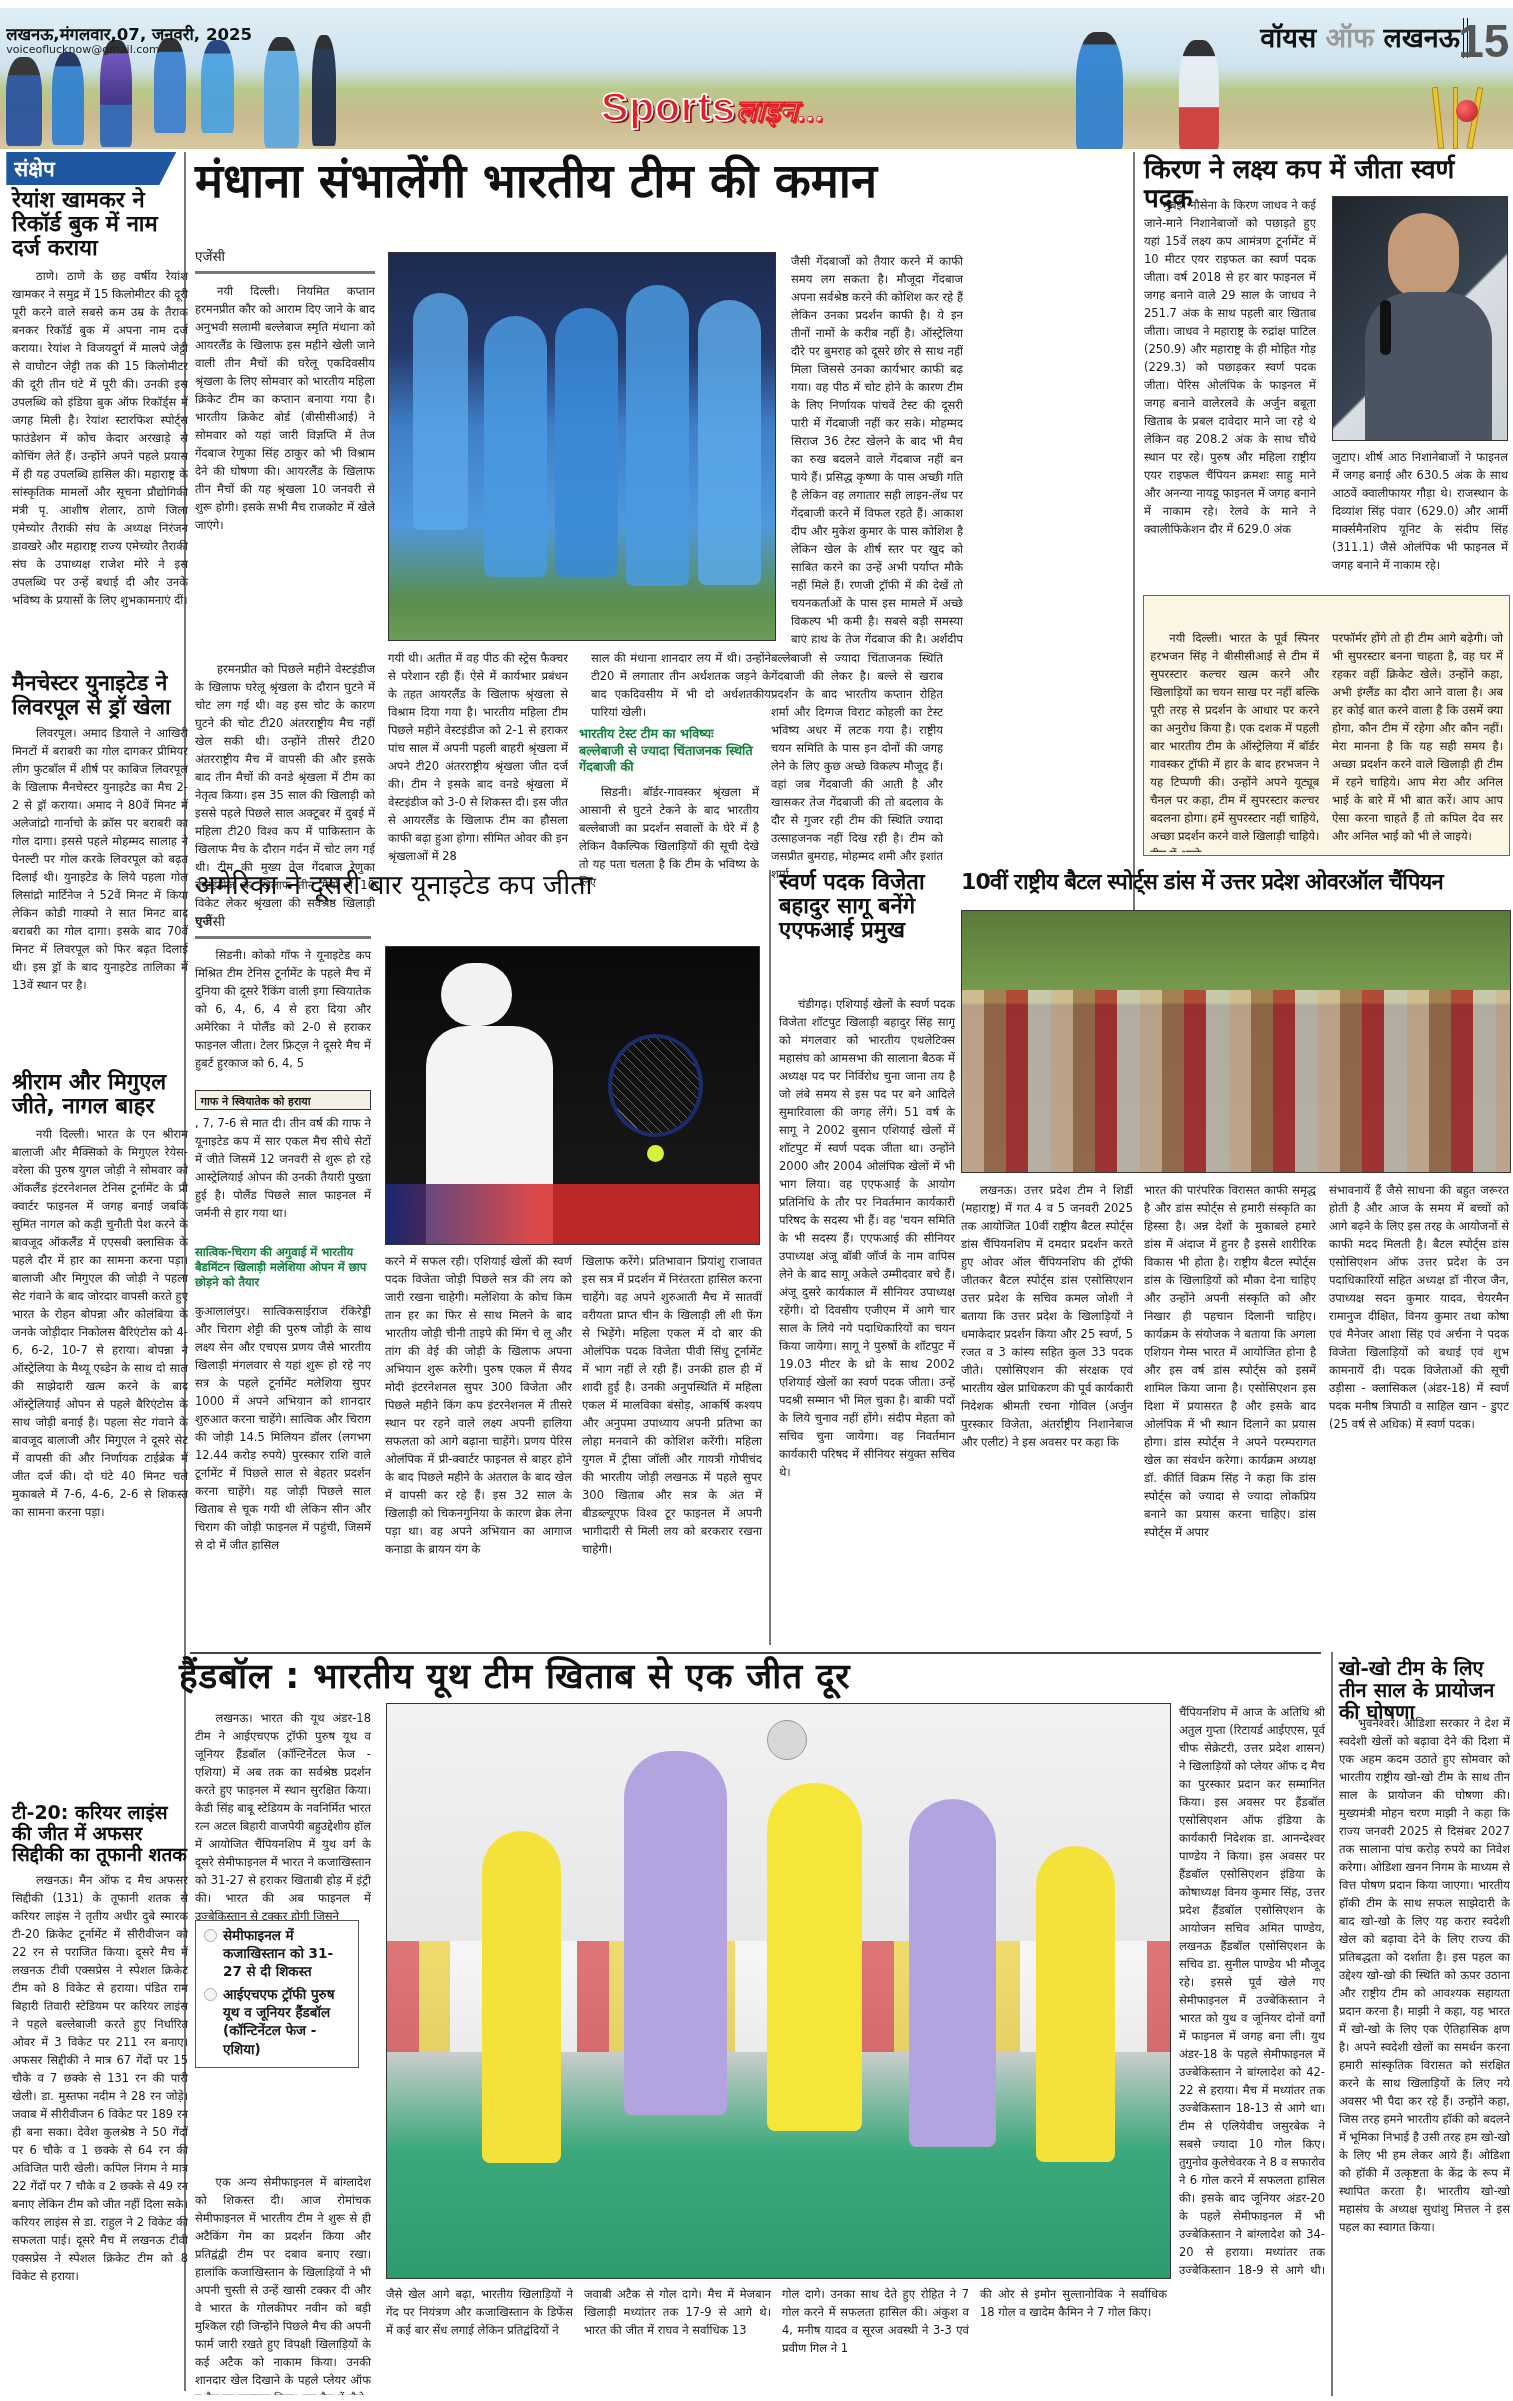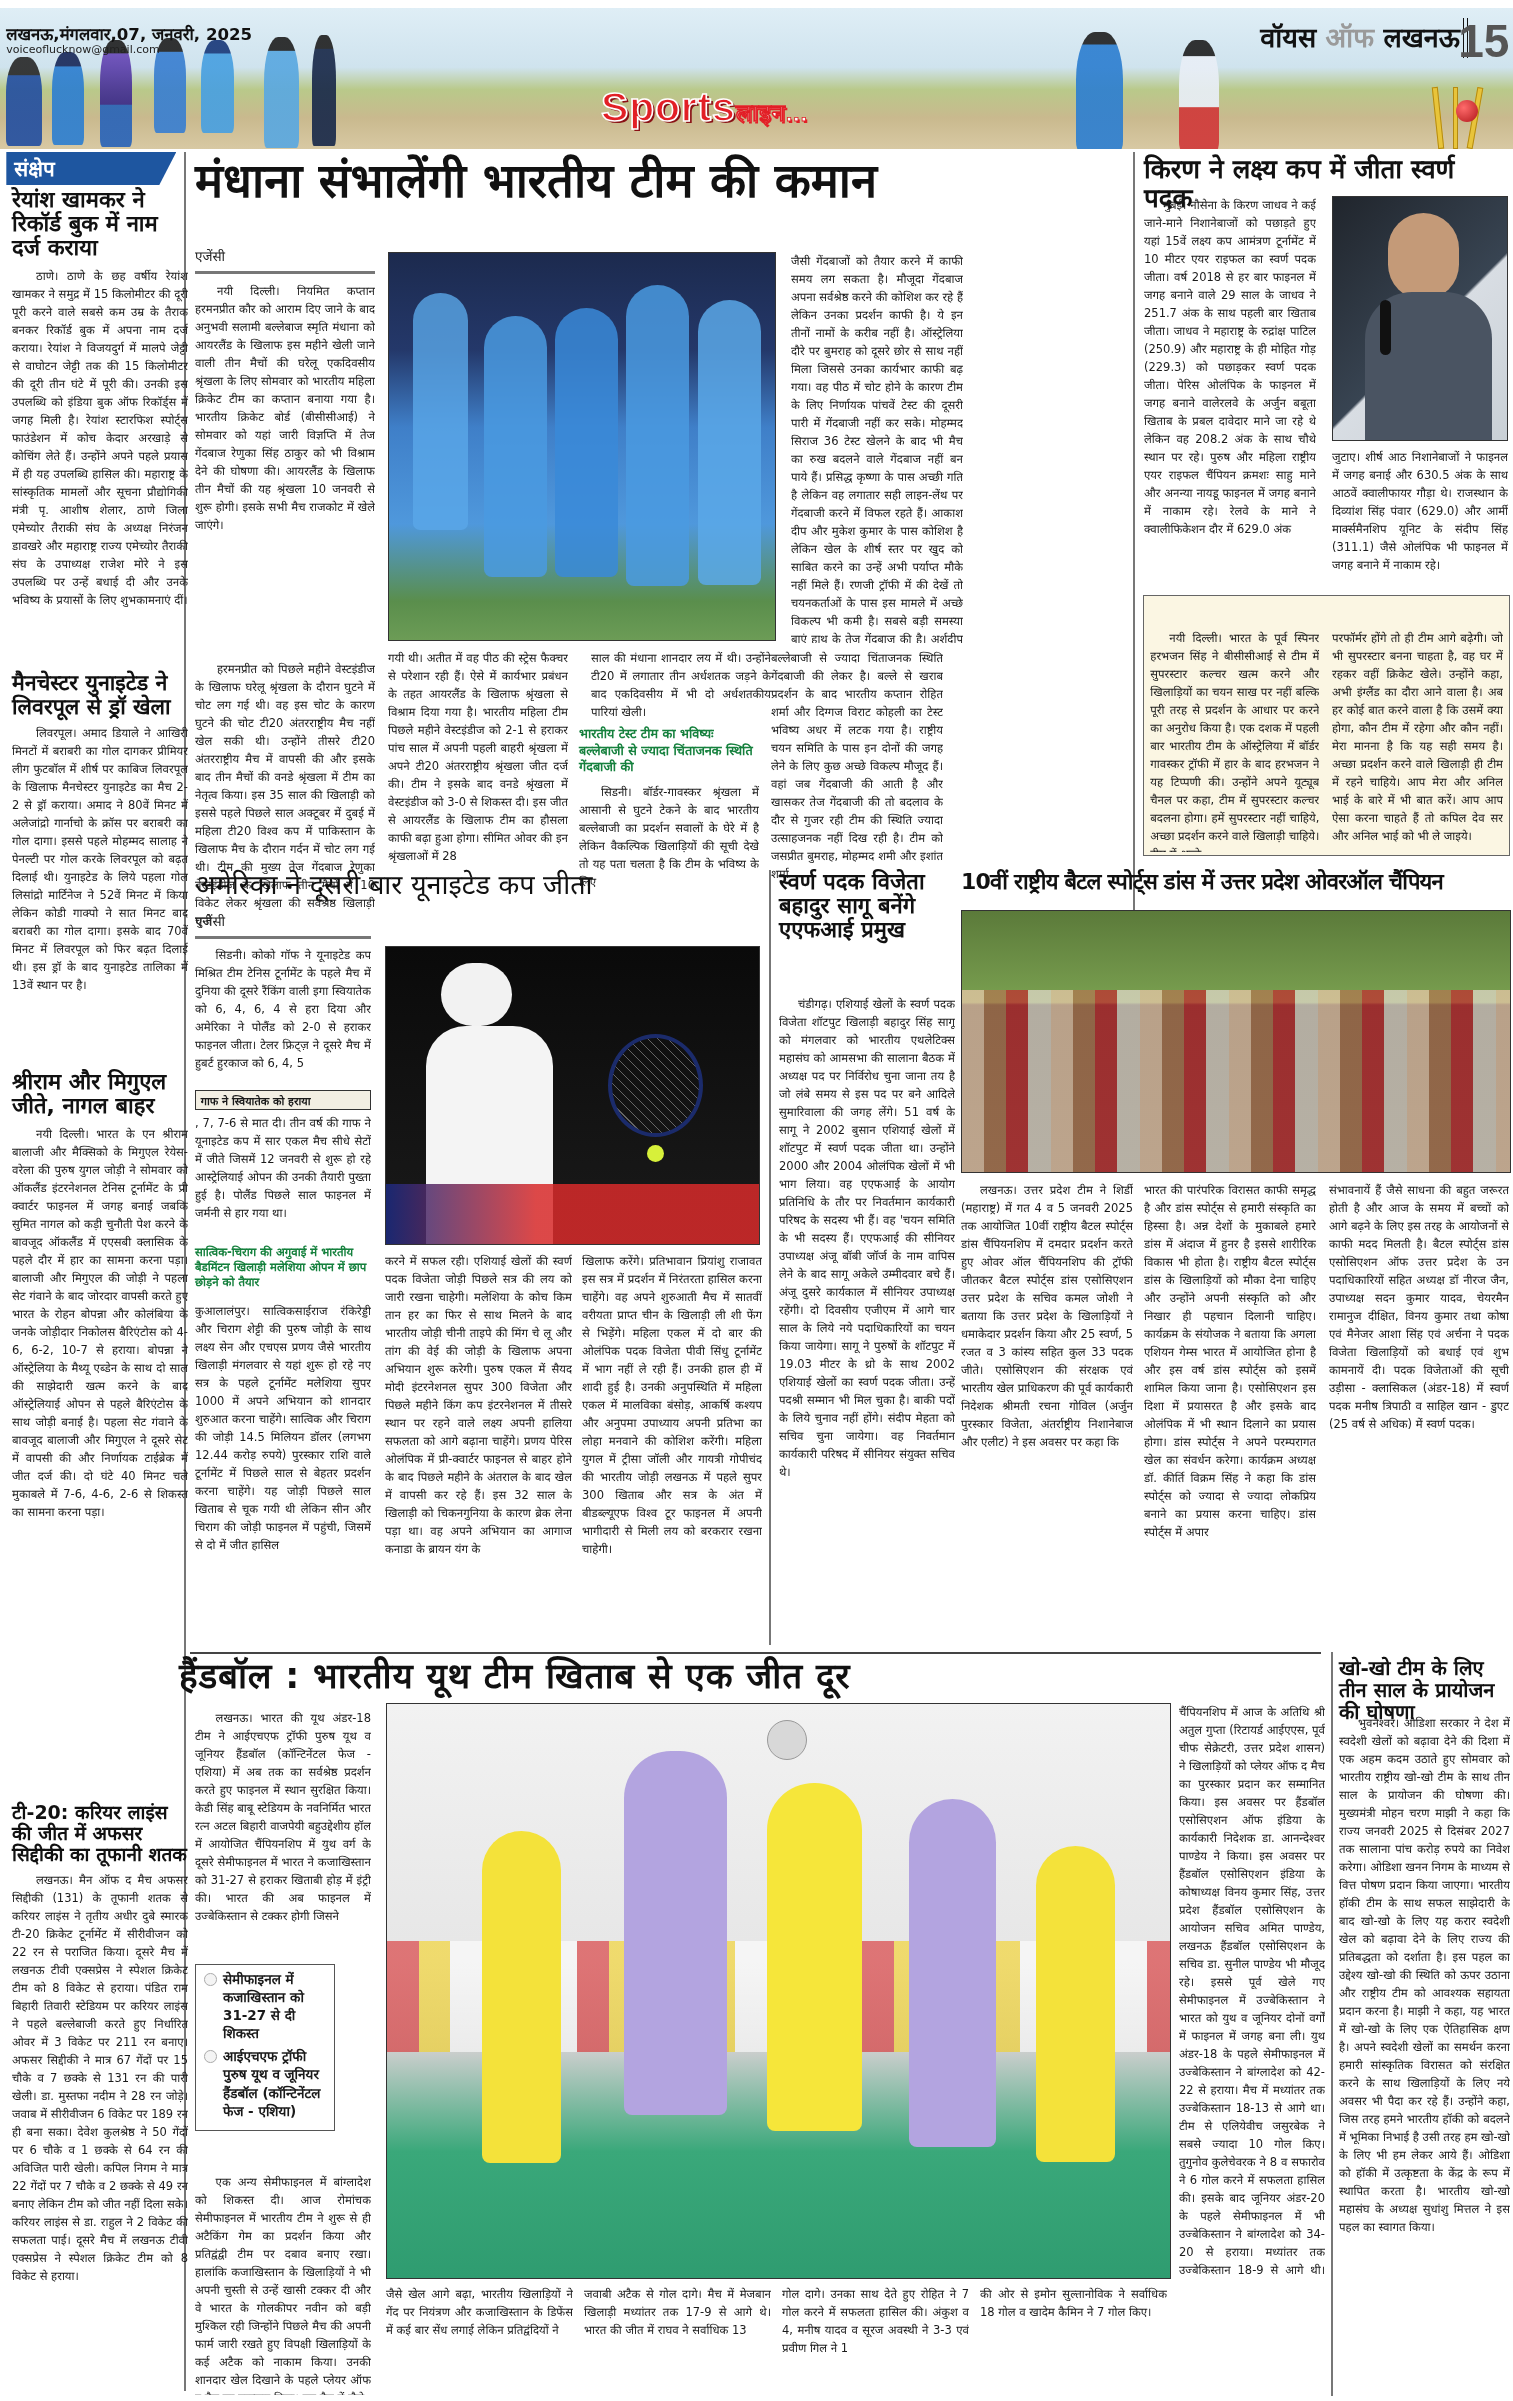--- a/index.html
+++ b/index.html
@@ -7,21 +7,21 @@
   .abs { position: absolute; }
   
   .masthead { left: 0; top: 8px; width: 1514px; height: 141px; background: linear-gradient(180deg, #dfeef6 0%, #cfe3ee 42%, #b9c98a 58%, #c9b98e 78%, #d8c9a3 100%); overflow: hidden; }
   .mast-date { left: 6.3px; top: 14.2px; font-size: 16.6px; font-weight: bold; color: #111; }
   .mast-email { left: 6.3px; top: 35px; font-size: 11px; color: #222; }
   .mast-brand { right: 54px; top: 9.5px; font-size: 27px; font-weight: bold; color: #111; font-family: "DejaVu Serif", serif; }
   .mast-brand .of { color: #9a9a9a; }
   .mast-sep { right: 46px; top: 9.5px; width: 4.7px; height: 40px; border-left: 1.6px solid #111; border-right: 1.6px solid #111; }
   .mast-page { right: 4.7px; top: 6.3px; font-size: 46px; font-weight: bold; color: #555; font-family: "Liberation Sans", sans-serif; }
   .sports-logo { left: 601px; top: 76px; font-size: 41px; font-weight: bold; color: #e21f26; font-family: "Liberation Sans", sans-serif; -webkit-text-stroke: 1.6px #fff; text-shadow: 2.4px 2.4px 0 #8a1014; letter-spacing: 0.8px; }
-  .sports-logo .hi { color: #fff; -webkit-text-stroke: 0.8px #e21f26; font-size: 24px; text-shadow: 1.6px 1.6px 0 #e21f26; }
+  .sports-logo .hi { color: #fff; -webkit-text-stroke: 0.8px #e21f26; font-size: 30px; text-shadow: 1.6px 1.6px 0 #e21f26; font-style: italic; }
   .athlete { border-radius: 40% 40% 8% 8%; opacity: 0.92; }
   .stumps { right: 28.5px; top: 71px; width: 55px; height: 70px; }
   .stump { position: absolute; bottom: 0; width: 5.5px; height: 62px; background: #e8c43a; border: 0.8px solid #b48a12; }
   .ball { position: absolute; width: 22px; height: 22px; border-radius: 50%; background: radial-gradient(circle at 35% 35%, #ff6b6b, #b0161a); left: 25px; top: 20.6px; }
   .headline { font-weight: bold; color: #111; line-height: 1.1; font-family: "DejaVu Sans", sans-serif; }
   .body-text { font-size: 11.5px; line-height: 18px; text-align: justify; color: #1b1b1b; overflow: hidden; }
   .byline { font-size: 13.5px; color: #222; }
   .byline-rule { height: 3.2px; background: #777; margin: 6.3px 0 9.5px; }
   .photo { overflow: hidden; border: 0.8px solid #333; }
   .box { border: 1.6px solid #666; background: #fbf6e3; }
@@ -165,21 +165,21 @@
   <div class="abs" style="left:0;top:79px;width:550px;height:184px;background:repeating-linear-gradient(90deg,#e8c8a8 0 22px,#b07850 22px 44px,#c03030 44px 66px,#e0d8c8 66px 89px);opacity:.75;"></div>
 </div>
 <div class="abs body-text" style="left:961px;top:1181px;width:172px;height:465px;text-indent:19px;">लखनऊ। उत्तर प्रदेश टीम ने शिर्डी (महाराष्ट्र) में गत 4 व 5 जनवरी 2025 तक आयोजित 10वीं राष्ट्रीय बैटल स्पोर्ट्स डांस चैंपियनशिप में दमदार प्रदर्शन करते हुए ओवर ऑल चैंपियनशिप की ट्रॉफी जीतकर बैटल स्पोर्ट्स डांस एसोसिएशन उत्तर प्रदेश के सचिव कमल जोशी ने बताया कि उत्तर प्रदेश के खिलाड़ियों ने धमाकेदार प्रदर्शन किया और 25 स्वर्ण, 5 रजत व 3 कांस्य सहित कुल 33 पदक जीते। एसोसिएशन की संरक्षक एवं भारतीय खेल प्राधिकरण की पूर्व कार्यकारी निदेशक श्रीमती रचना गोविल (अर्जुन पुरस्कार विजेता, अंतर्राष्ट्रीय निशानेबाज और एलीट) ने इस अवसर पर कहा कि</div>
 <div class="abs body-text" style="left:1144px;top:1181px;width:172px;height:465px;">भारत की पारंपरिक विरासत काफी समृद्ध है और डांस स्पोर्ट्स से हमारी संस्कृति का हिस्सा है। अन्न देशों के मुकाबले हमारे डांस में अंदाज में हुनर है इससे शारीरिक विकास भी होता है। राष्ट्रीय बैटल स्पोर्ट्स डांस के खिलाड़ियों को मौका देना चाहिए और उन्होंने अपनी संस्कृति को और निखार ही पहचान दिलानी चाहिए। कार्यक्रम के संयोजक ने बताया कि अगला एशियन गेम्स भारत में आयोजित होना है और इस वर्ष डांस स्पोर्ट्स को इसमें शामिल किया जाना है। एसोसिएशन इस दिशा में प्रयासरत है और इसके बाद ओलंपिक में भी स्थान दिलाने का प्रयास होगा। डांस स्पोर्ट्स ने अपने परम्परागत खेल का संवर्धन करेगा। कार्यक्रम अध्यक्ष डॉ. कीर्ति विक्रम सिंह ने कहा कि डांस स्पोर्ट्स को ज्यादा से ज्यादा लोकप्रिय बनाने का प्रयास करना चाहिए। डांस स्पोर्ट्स में अपार</div>
 <div class="abs body-text" style="left:1329px;top:1181px;width:180px;height:465px;">संभावनायें हैं जैसे साधना की बहुत जरूरत होती है और आज के समय में बच्चों को आगे बढ़ने के लिए इस तरह के आयोजनों से काफी मदद मिलती है। बैटल स्पोर्ट्स डांस एसोसिएशन ऑफ उत्तर प्रदेश के उन पदाधिकारियों सहित अध्यक्ष डॉ नीरज जैन, उपाध्यक्ष सदन कुमार यादव, चेयरमैन रामानुज दीक्षित, विनय कुमार तथा कोषा एवं मैनेजर आशा सिंह एवं अर्चना ने पदक विजेता खिलाड़ियों को बधाई एवं शुभ कामनायें दी। पदक विजेताओं की सूची उड़ीसा - क्लासिकल (अंडर-18) में स्वर्ण पदक मनीष त्रिपाठी व साहिल खान - डुएट (25 वर्ष से अधिक) में स्वर्ण पदक।</div>
 
 <div class="abs" style="left:190px;top:1652px;width:1131px;height:1.6px;background:#444;"></div>
 <div class="abs headline" style="left:179px;top:1657px;width:1124px;font-size:35px;letter-spacing:0.8px;">हैंडबॉल : भारतीय यूथ टीम खिताब से एक जीत दूर</div>
 <div class="abs body-text" style="left:195px;top:1709px;width:176px;height:310px;text-indent:20.6px;">लखनऊ। भारत की यूथ अंडर-18 टीम ने आईएचएफ ट्रॉफी पुरुष यूथ व जूनियर हैंडबॉल (कॉन्टिनेंटल फेज - एशिया) में अब तक का सर्वश्रेष्ठ प्रदर्शन करते हुए फाइनल में स्थान सुरक्षित किया। केडी सिंह बाबू स्टेडियम के नवनिर्मित भारत रत्न अटल बिहारी वाजपेयी बहुउद्देशीय हॉल में आयोजित चैंपियनशिप में युथ वर्ग के दूसरे सेमीफाइनल में भारत ने कजाखिस्तान को 31-27 से हराकर खिताबी होड़ में इंट्री की। भारत की अब फाइनल में उज्बेकिस्तान से टक्कर होगी जिसने</div>
 
-<div class="abs bullet-box" style="left:195px;top:1964px;width:140px;">
+<div class="abs bullet-box" style="left:195px;top:1920px;width:164px;">
   <div class="bullet-item">
     <span class="bullet-dot"></span>
     <span>सेमीफाइनल में कजाखिस्तान को 31-27 से दी शिकस्त</span>
   </div>
   <div class="bullet-item">
     <span class="bullet-dot"></span>
     <span>आईएचएफ ट्रॉफी पुरुष यूथ व जूनियर हैंडबॉल (कॉन्टिनेंटल फेज - एशिया)</span>
   </div>
 </div>
 <div class="abs body-text" style="left:195px;top:2173px;width:176px;height:222px;text-indent:20.6px;">एक अन्य सेमीफाइनल में बांग्लादेश को शिकस्त दी। आज रोमांचक सेमीफाइनल में भारतीय टीम ने शुरू से ही अटैकिंग गेम का प्रदर्शन किया और प्रतिद्वंद्वी टीम पर दबाव बनाए रखा। हालांकि कजाखिस्तान के खिलाड़ियों ने भी अपनी चुस्ती से उन्हें खासी टक्कर दी और वे भारत के गोलकीपर नवीन को बड़ी मुश्किल रही जिन्होंने पिछले मैच की अपनी फार्म जारी रखते हुए विपक्षी खिलाड़ियों के कई अटैक को नाकाम किया। उनकी शानदार खेल दिखाने के पहले प्लेयर ऑफ द मैच का पुरस्कार मिला। इस मैच में जैसे</div>

